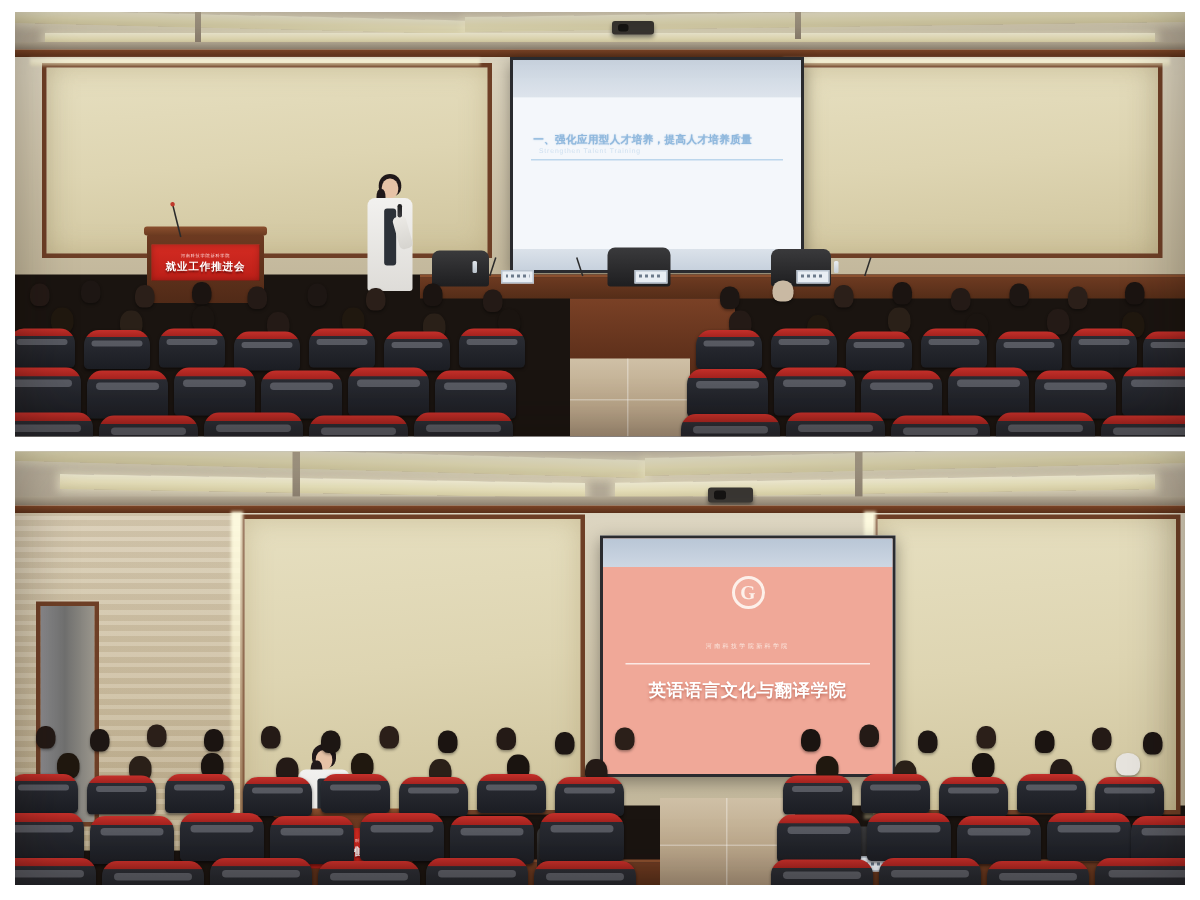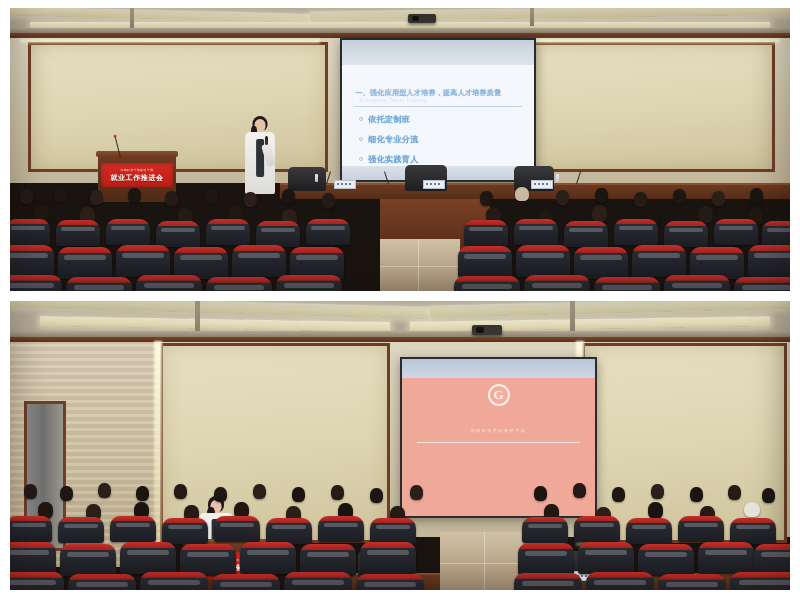--- a/index.html
+++ b/index.html
@@ -337,34 +337,20 @@
       <div class="wall-panel" style="left:520px;top:34px;width:245px;height:130px;"></div>
       <div class="light-strip" style="left:10px;top:31px;width:300px;height:5px;"></div>
       <div class="light-strip" style="left:512px;top:31px;width:258px;height:5px;"></div>
 
       <div class="screen" style="left:330px;top:30px;width:196px;height:144px;">
         <div class="screen-top-band"></div>
         <div class="slide-a" style="top:18%;bottom:10%;">
           <div class="slide-a-head">一、强化应用型人才培养，提高人才培养质量</div>
           <div class="slide-a-sub">Strengthen Talent Training</div>
           <div class="slide-a-rule"></div>
-          <div class="bullets-a">
-            <div class="bullet-a">
-              <span class="dot"></span>
-              <span class="txt">依托定制班</span>
-            </div>
-            <div class="bullet-a">
-              <span class="dot"></span>
-              <span class="txt">细化专业分流</span>
-            </div>
-            <div class="bullet-a">
-              <span class="dot"></span>
-              <span class="txt">强化实践育人</span>
-            </div>
-          </div>
         </div>
         <div class="screen-bot-band"></div>
       </div>
 
       <div class="stage-table" style="left:270px;top:175px;width:510px;height:16px;"></div>
       <div class="table-chair" style="left:278px;top:159px;width:38px;height:24px;"></div>
       <div class="table-chair" style="left:395px;top:157px;width:42px;height:26px;"></div>
       <div class="table-chair" style="left:504px;top:158px;width:40px;height:25px;"></div>
       <div class="nameplate" style="left:324px;top:172px;width:22px;height:9px;"></div>
       <div class="nameplate" style="left:413px;top:172px;width:22px;height:9px;"></div>
@@ -498,20 +484,21 @@
       <div class="light-strip" style="left:144px;top:40px;width:8px;height:205px;"></div>
       <div class="light-strip" style="left:566px;top:40px;width:8px;height:205px;"></div>
       <div class="door" style="left:14px;top:100px;width:42px;height:150px;"></div>
 
       <div class="screen" style="left:390px;top:56px;width:197px;height:161px;">
         <div class="slide-b">
           <div class="slide-b-top"></div>
           <div class="slide-b-logo">G</div>
           <div class="slide-b-name">河南科技学院新科学院</div>
           <div class="slide-b-rule"></div>
+          <div class="slide-b-l1">英语语言文化与翻译学院</div>
         </div>
       </div>
 
       <div class="stage-table" style="left:330px;top:272px;width:450px;height:18px;"></div>
       <div class="table-chair" style="left:348px;top:250px;width:44px;height:28px;"></div>
       <div class="table-chair" style="left:452px;top:249px;width:46px;height:29px;"></div>
       <div class="table-chair" style="left:548px;top:250px;width:44px;height:28px;"></div>
       <div class="nameplate" style="left:358px;top:270px;width:24px;height:10px;"></div>
       <div class="nameplate" style="left:464px;top:270px;width:24px;height:10px;"></div>
       <div class="nameplate" style="left:560px;top:270px;width:24px;height:10px;"></div>

